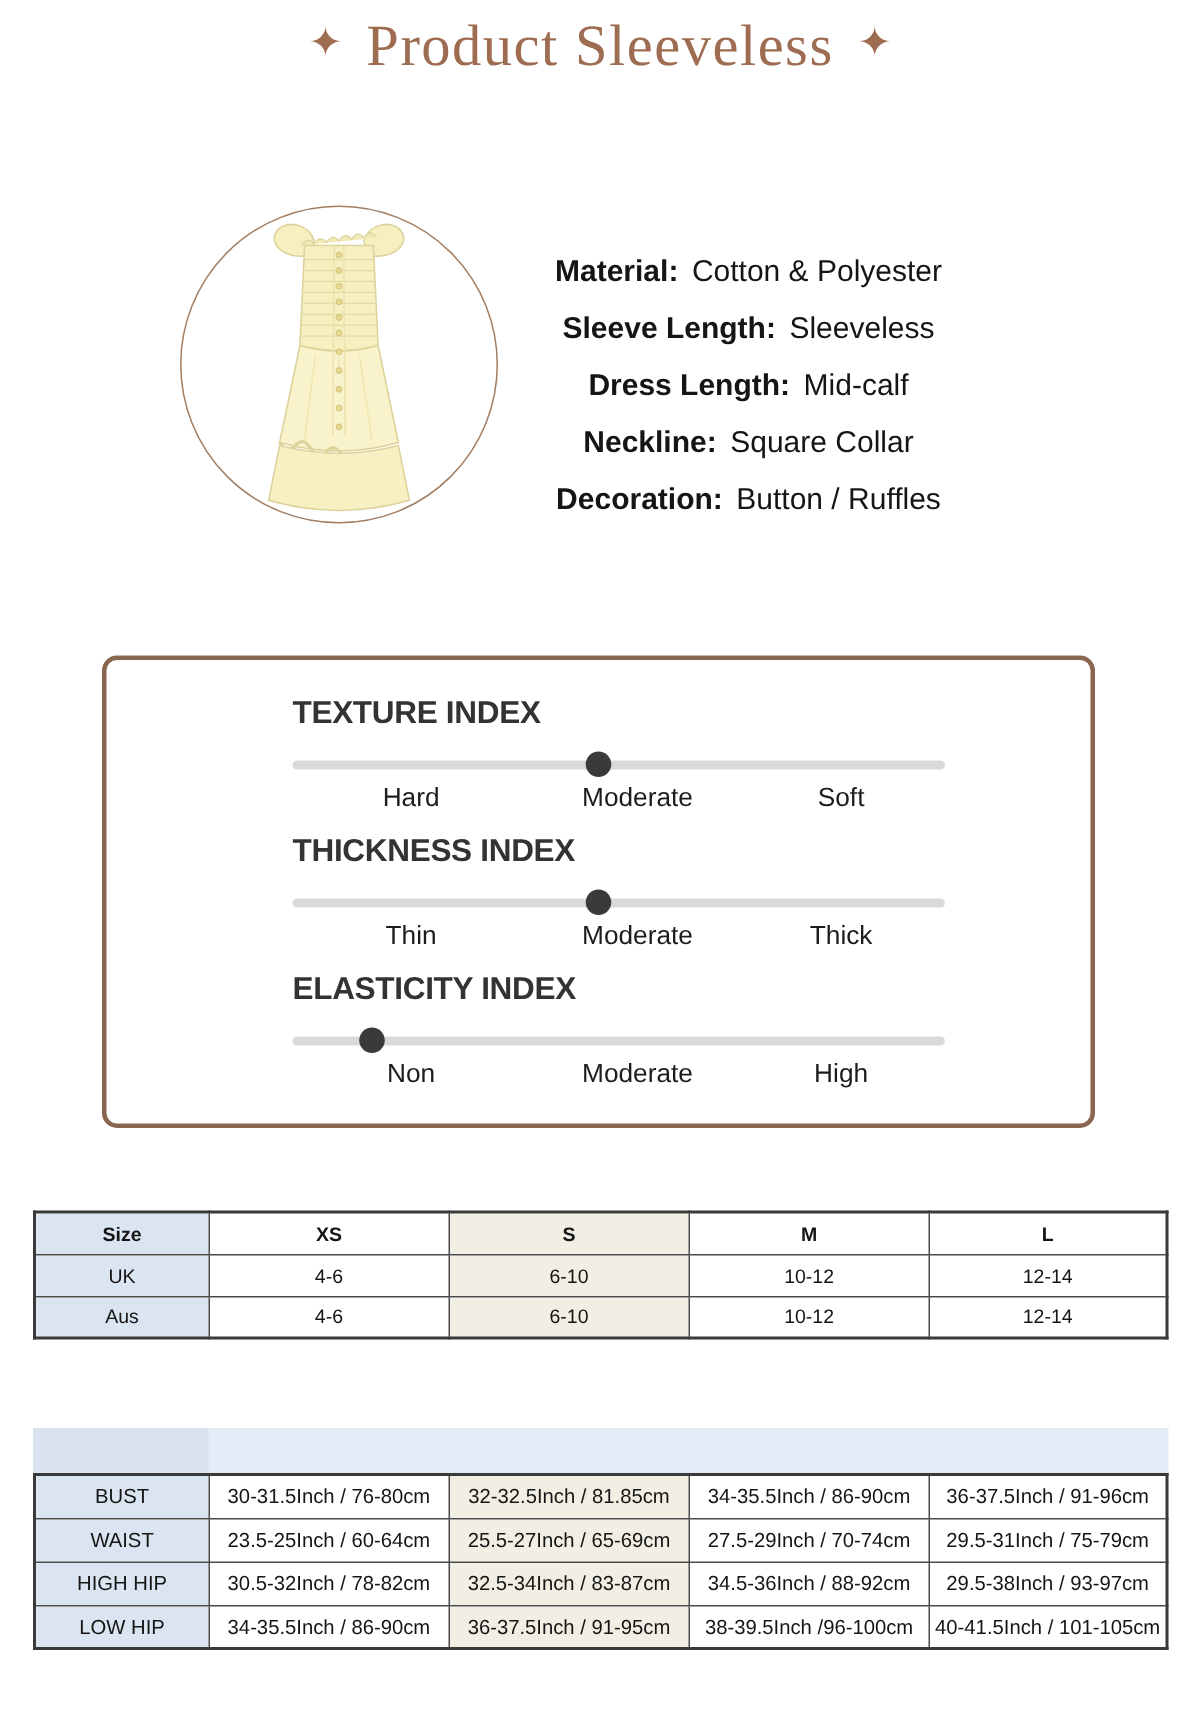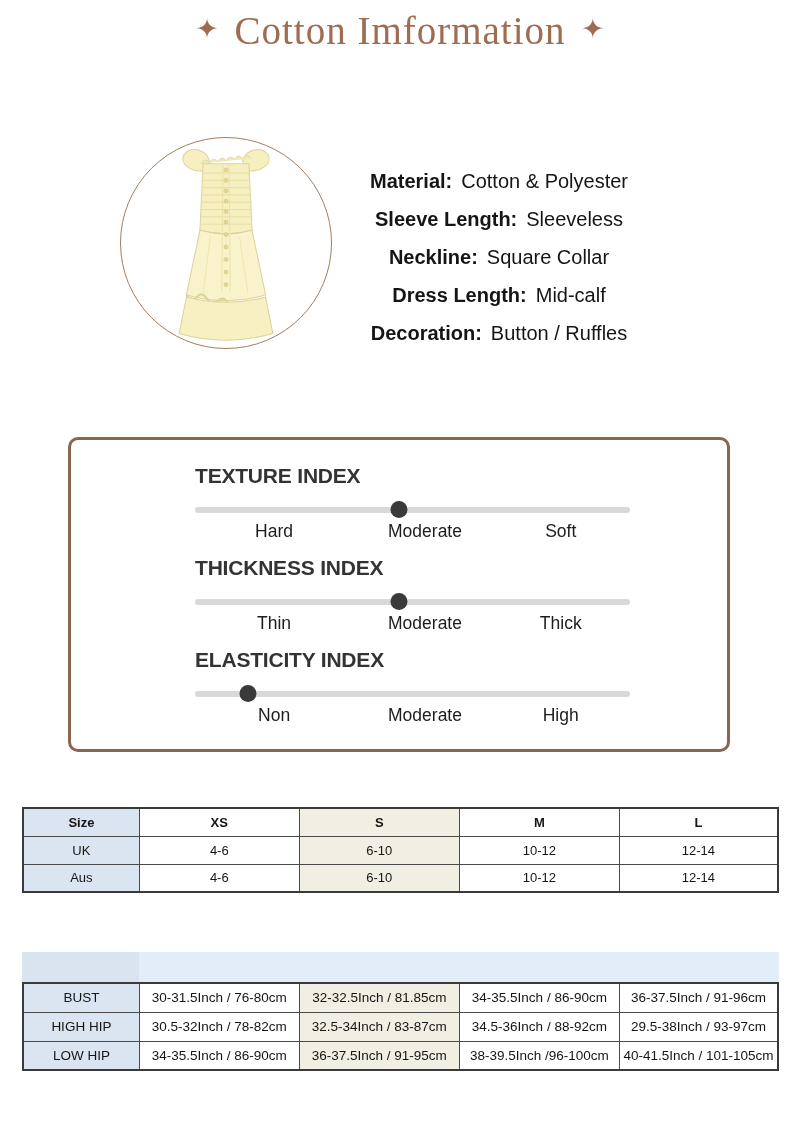--- a/index.html
+++ b/index.html
@@ -69,21 +69,21 @@
                background:var(--spacer);}
   .spacer-band .left-strip{position:absolute;left:0;top:0;height:100%;width:15.4%;
                background:var(--spacer-left);}
 </style>
 </head>
 <body>
 
 <div class="page">
 
   <div class="hdr">
-    <span class="star">✦</span><span class="title">Cotton Imformation</span><span class="star">✦</span>
+    <span class="star">✦</span><span class="title">Product Sleeveless</span><span class="star">✦</span>
   </div>
 
   <div class="img-circle">
     <svg viewBox="0 0 120 190" xmlns="http://www.w3.org/2000/svg">
 
       <path d="M42,22 C28,26 14,16 20,7 C26,-1 41,2 44,13 Z" fill="#f6efbf" stroke="#ddd29b" stroke-width="1"></path>
       <path d="M78,22 C92,26 106,16 100,7 C94,-1 79,2 76,13 Z" fill="#f6efbf" stroke="#ddd29b" stroke-width="1"></path>
 
       <path d="M36,16 q4,-6 8,-1 q4,-6 8,-1 q4,-6 8,-1 q4,-6 8,-1 q4,-6 8,-1 q4,-6 8,0" fill="#f2eab5" stroke="#ddd29b" stroke-width="0.8"></path>
 
@@ -129,23 +129,23 @@
       </g>
     </svg>
   </div>
 
   <ul class="details">
     <li>
       <span class="lbl">Material:</span><span>Cotton &amp; Polyester</span></li>
     <li>
       <span class="lbl">Sleeve Length:</span><span>Sleeveless</span></li>
     <li>
+      <span class="lbl">Dress Length:</span><span>Mid-calf</span></li>
+    <li>
       <span class="lbl">Neckline:</span><span>Square Collar</span></li>
-    <li>
-      <span class="lbl">Dress Length:</span><span>Mid-calf</span></li>
     <li>
       <span class="lbl">Decoration:</span><span>Button / Ruffles</span></li>
   </ul>
 
   <div class="index-box">
     <div class="idx-inner">
 
       <div class="idx-group">
         <h2>TEXTURE INDEX</h2>
         <div class="slider">
@@ -235,20 +235,27 @@
       </colgroup>
     <tbody>
       <tr>
         <td class="c-label">BUST</td>
         <td>30-31.5Inch / 76-80cm</td>
         <td class="c-s">32-32.5Inch / 81.85cm</td>
         <td>34-35.5Inch / 86-90cm</td>
         <td>36-37.5Inch / 91-96cm</td>
       </tr>
       <tr>
+        <td class="c-label">WAIST</td>
+        <td>23.5-25Inch / 60-64cm</td>
+        <td class="c-s">25.5-27Inch / 65-69cm</td>
+        <td>27.5-29Inch / 70-74cm</td>
+        <td>29.5-31Inch / 75-79cm</td>
+      </tr>
+      <tr>
         <td class="c-label">HIGH HIP</td>
         <td>30.5-32Inch / 78-82cm</td>
         <td class="c-s">32.5-34Inch / 83-87cm</td>
         <td>34.5-36Inch / 88-92cm</td>
         <td>29.5-38Inch / 93-97cm</td>
       </tr>
       <tr>
         <td class="c-label">LOW HIP</td>
         <td>34-35.5Inch / 86-90cm</td>
         <td class="c-s">36-37.5Inch / 91-95cm</td>

